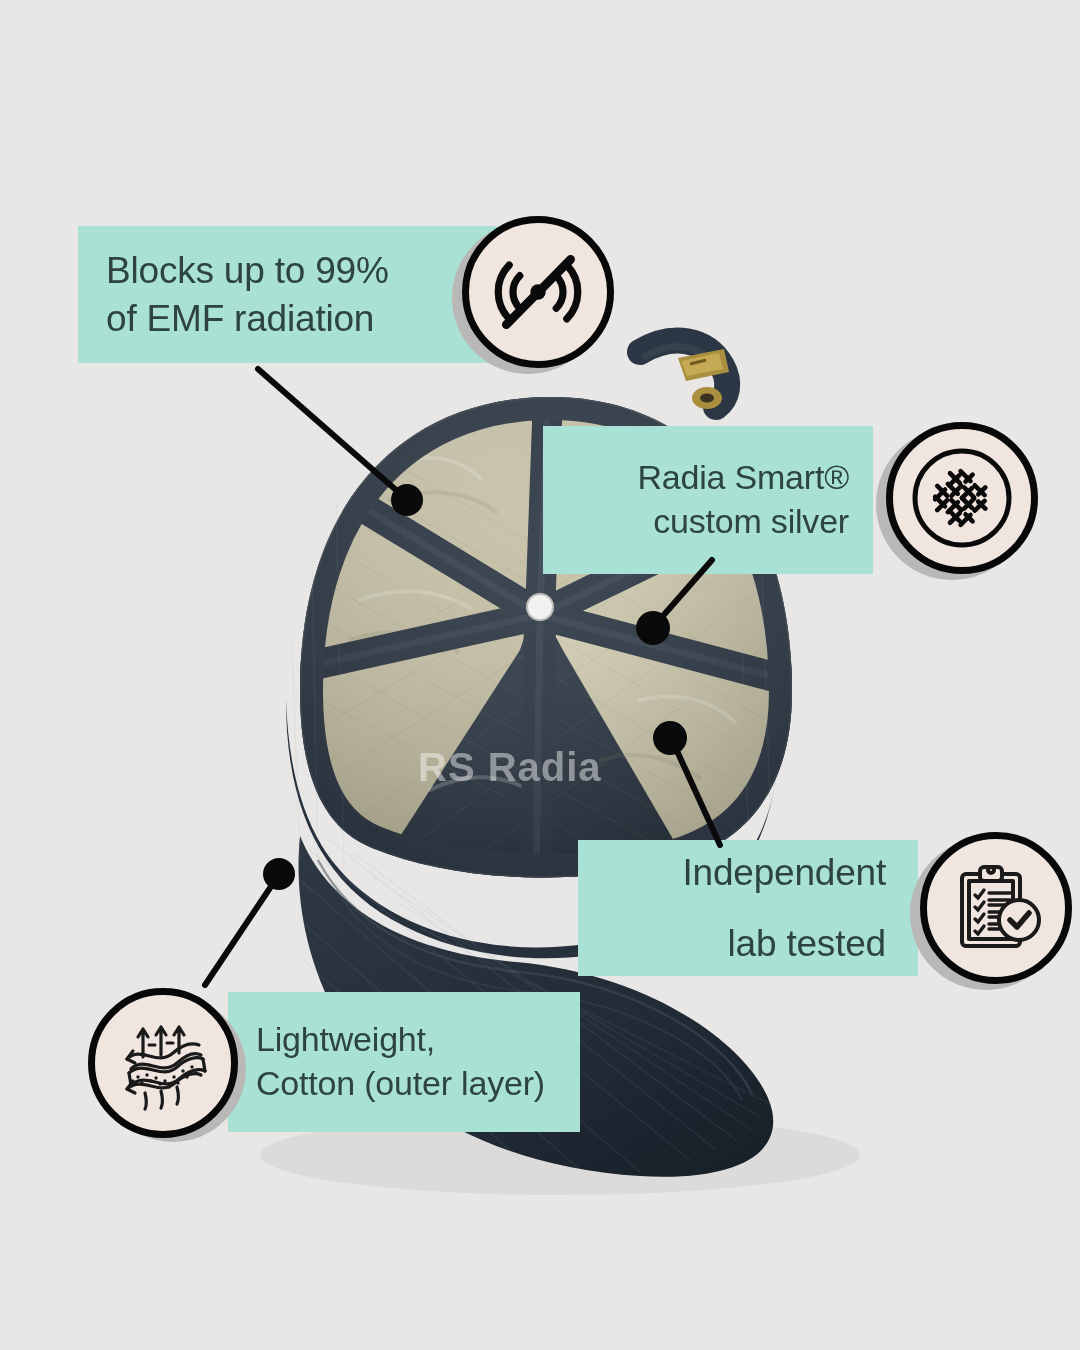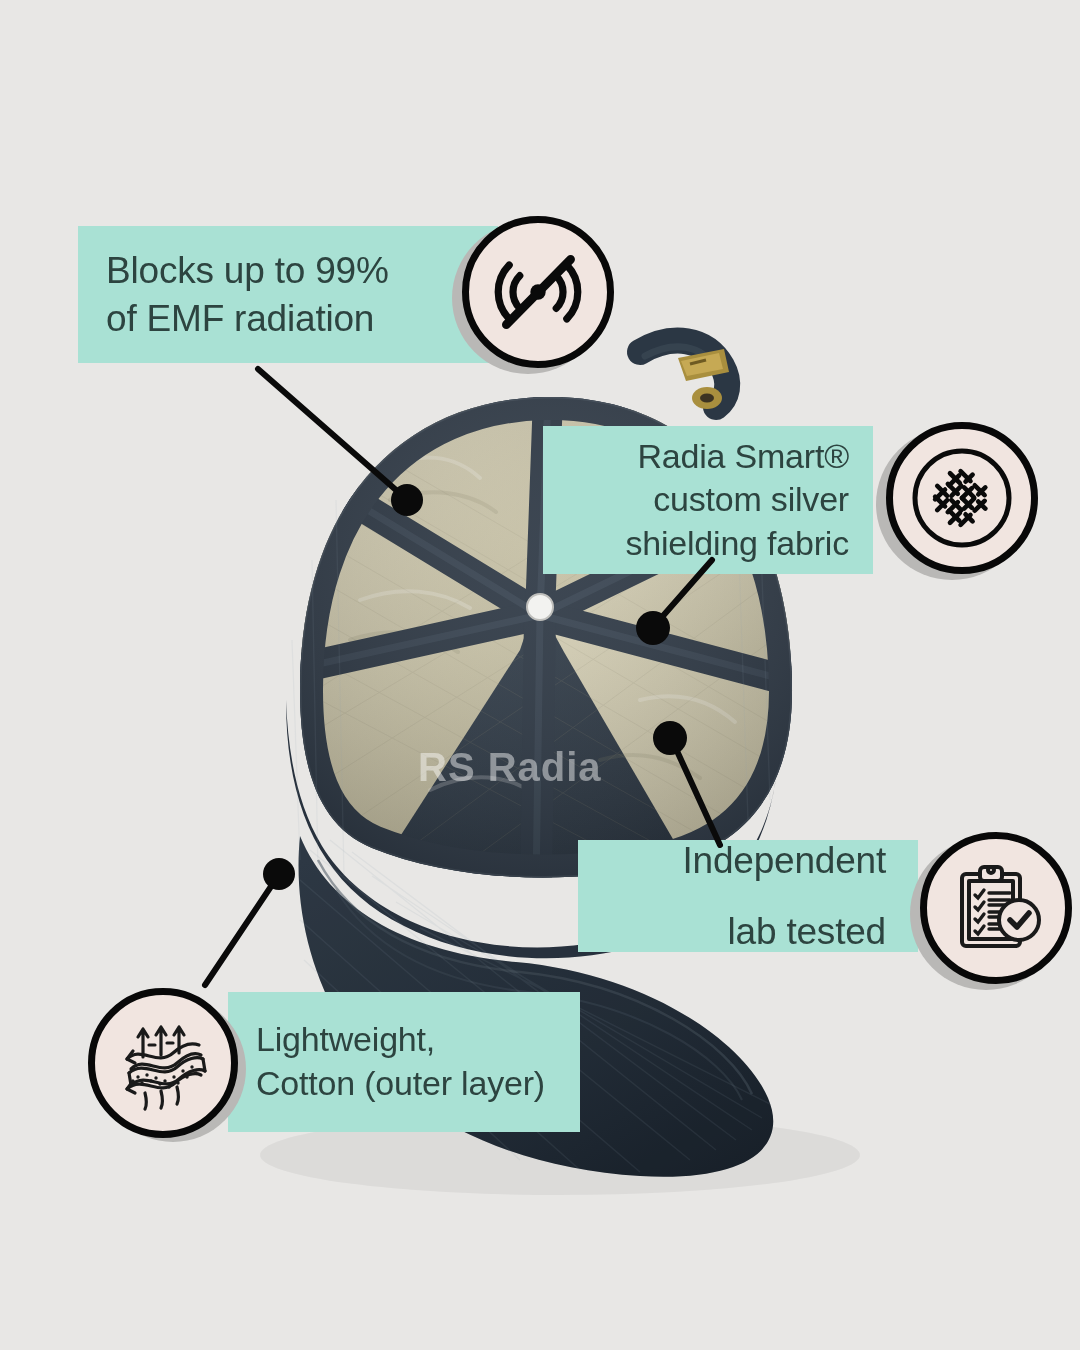--- a/index.html
+++ b/index.html
@@ -247,21 +247,20 @@
         </g>
         <circle cx="50" cy="50" r="8" fill="#0a0a0a"></circle>
         <line x1="17" y1="84" x2="84" y2="16" stroke="#0a0a0a" stroke-width="9" stroke-linecap="round"></line>
       </svg>
     </span>
   </div>
 
   <div class="callout-box" style="left:543px; top:426px; width:330px; height:148px; padding:0 24px; font-size:34px; align-items:flex-end; text-align:center;">
     <span class="line">Radia Smart®</span>
     <span class="line">custom silver</span>
-    <span class="line">shielding fabric</span>
   </div>
   <div class="badge-shadow" style="left:876px; top:428px; width:152px; height:152px;"></div>
   <div class="badge" style="left:886px; top:422px; width:152px; height:152px;">
     <span>
       <svg width="112" height="112" viewBox="0 0 112 112">
         <circle cx="56" cy="56" r="47" fill="none" stroke="#0a0a0a" stroke-width="5"></circle>
         <g stroke="#0a0a0a" stroke-width="4.6" stroke-linecap="round">
           <g transform="rotate(45 56 56)">
             <line x1="36" y1="38" x2="50" y2="38"></line>
               <line x1="56" y1="38" x2="70" y2="38"></line>
@@ -288,21 +287,21 @@
               <line x1="50" y1="65" x2="64" y2="65"></line>
             <line x1="70" y1="65" x2="80" y2="65"></line>
             <line x1="36" y1="74" x2="50" y2="74"></line>
               <line x1="56" y1="74" x2="70" y2="74"></line>
           </g>
         </g>
       </svg>
     </span>
   </div>
 
-  <div class="callout-box" style="left:578px; top:840px; width:340px; height:112px; padding:0 32px; font-size:37px; align-items:flex-end; text-align:right;gap:23px;">
+  <div class="callout-box" style="left:578px; top:840px; width:340px; height:136px; padding:0 32px; font-size:37px; align-items:flex-end; text-align:right;gap:23px;">
     <span class="line">Independent</span>
     <span class="line">lab tested</span>
   </div>
   <div class="badge-shadow" style="left:910px; top:838px; width:152px; height:152px;"></div>
   <div class="badge" style="left:920px; top:832px; width:152px; height:152px;">
     <span>
       <svg width="104" height="104" viewBox="0 0 104 104">
         <g fill="none" stroke="#1a1a1a" stroke-width="4" stroke-linejoin="round">
           <rect x="18" y="18" width="58" height="72" rx="4"></rect>
           <rect x="25" y="25" width="44" height="58"></rect>

